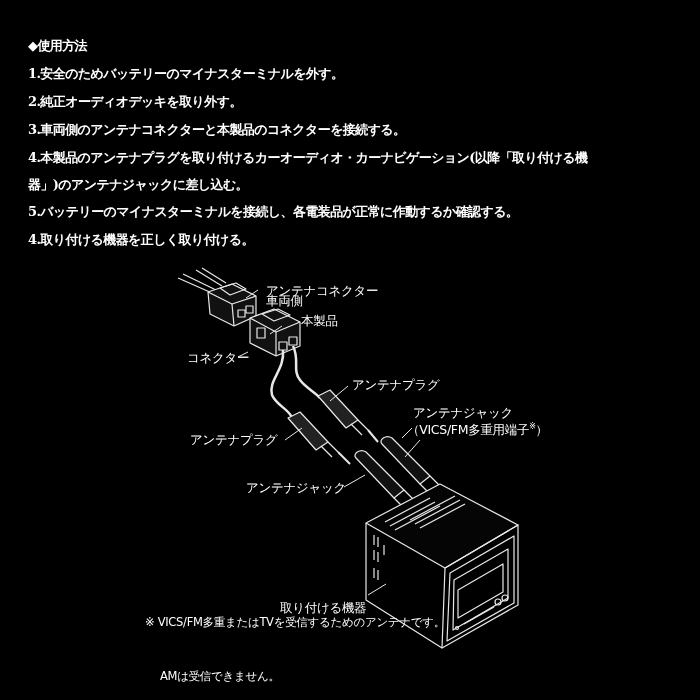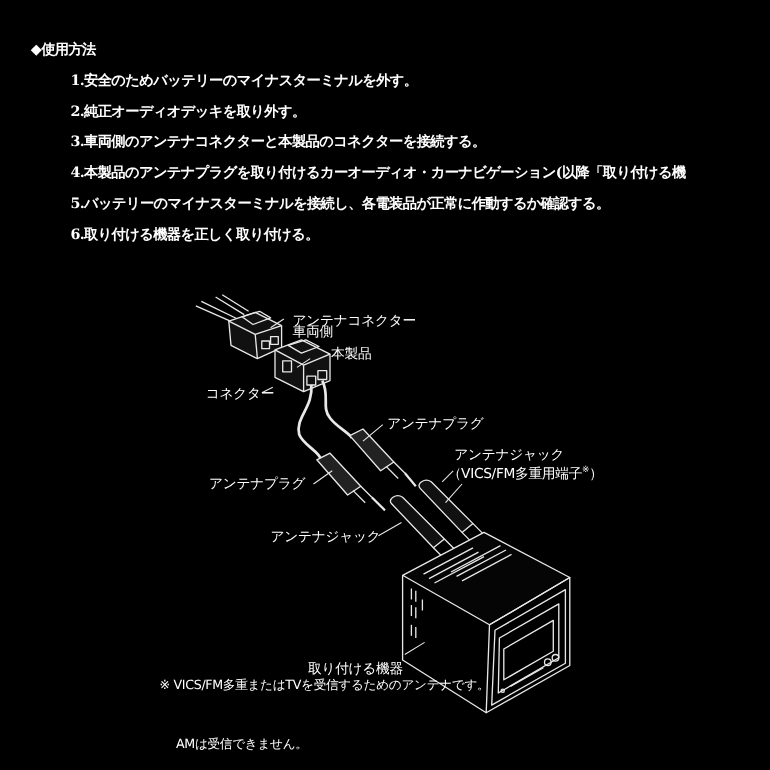--- a/index.html
+++ b/index.html
@@ -1,37 +1,38 @@
 <!DOCTYPE html>
 <html><head>
   <meta charset="utf-8">
   <style>
     html, body { margin: 0; padding: 0; background: #000; }
     body { width: 700px; height: 700px; overflow: hidden; position: relative; color: #fff; }
     .steps { position: absolute; left: 28px; top: 32px; width: 660px;
       font-family: "DejaVu Serif", "Liberation Serif", serif; font-weight: bold; font-size: 13px; letter-spacing: -0.6px; }
-    .steps .line { height: 28px; line-height: 28px; white-space: nowrap; margin-left: 36px; }
+    .steps .line { height: 28px; line-height: 28px; white-space: nowrap; }
     .steps .line.cont { height: 26px; line-height: 26px; }
     .heading { height: 28px; line-height: 28px; }
     .diagram { position: absolute; left: 0; top: 250px; width: 700px; height: 400px; }
     .lbl { position: absolute; font-family: "DejaVu Sans", "Liberation Sans", sans-serif; font-size: 12.5px; color: #fff; white-space: nowrap; letter-spacing: -0.3px; }
     .note { position: absolute; left: 145px; font-family: "DejaVu Sans", "Liberation Sans", sans-serif; font-size: 11.5px; color: #fff; white-space: nowrap; letter-spacing: -0.3px; }
     sup { font-size: 8px; }
   </style>
 </head>
 <body>
 
 <div class="steps">
   <div class="heading">◆使用方法</div>
   <div class="line">1.安全のためバッテリーのマイナスターミナルを外す。</div>
   <div class="line">2.純正オーディオデッキを取り外す。</div>
   <div class="line">3.車両側のアンテナコネクターと本製品のコネクターを接続する。</div>
   <div class="line">4.本製品のアンテナプラグを取り付けるカーオーディオ・カーナビゲーション(以降「取り付ける機</div>
+  <div class="line cont">器」)のアンテナジャックに差し込む。</div>
   <div class="line">5.バッテリーのマイナスターミナルを接続し、各電装品が正常に作動するか確認する。</div>
-  <div class="line">6.取り付ける機器を正しく取り付ける。</div>
+  <div class="line">4.取り付ける機器を正しく取り付ける。</div>
 </div>
 
 <svg class="diagram" viewBox="0 250 700 400" width="700" height="400" xmlns="http://www.w3.org/2000/svg">
   <g fill="none" stroke="#e8e8e8" stroke-width="1.2" stroke-linejoin="round">
 
     <g>
       <line x1="178" y1="278" x2="212" y2="293"></line>
       <line x1="183" y1="274" x2="216" y2="290"></line>
       <line x1="196" y1="270" x2="222" y2="286"></line>
       <line x1="202" y1="268" x2="226" y2="283"></line>

